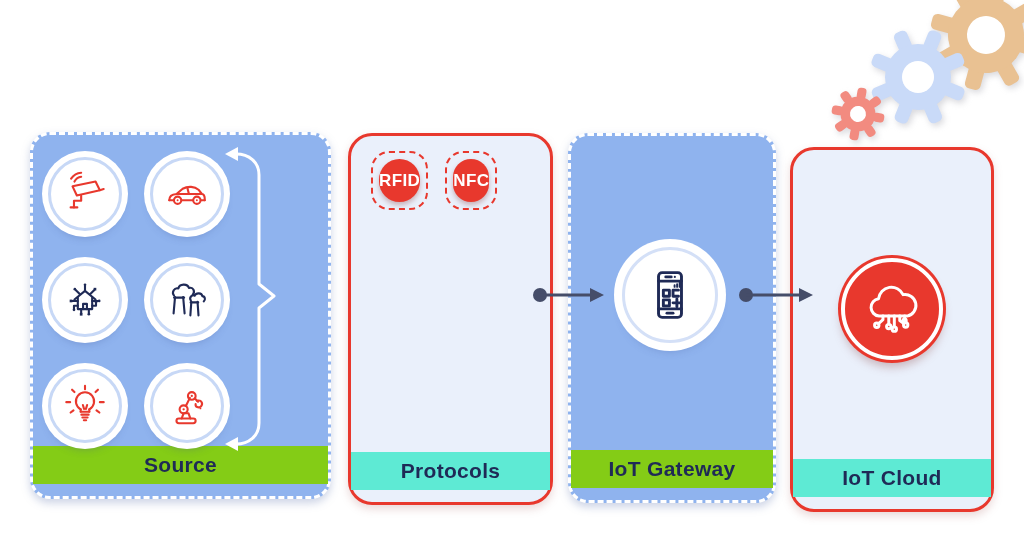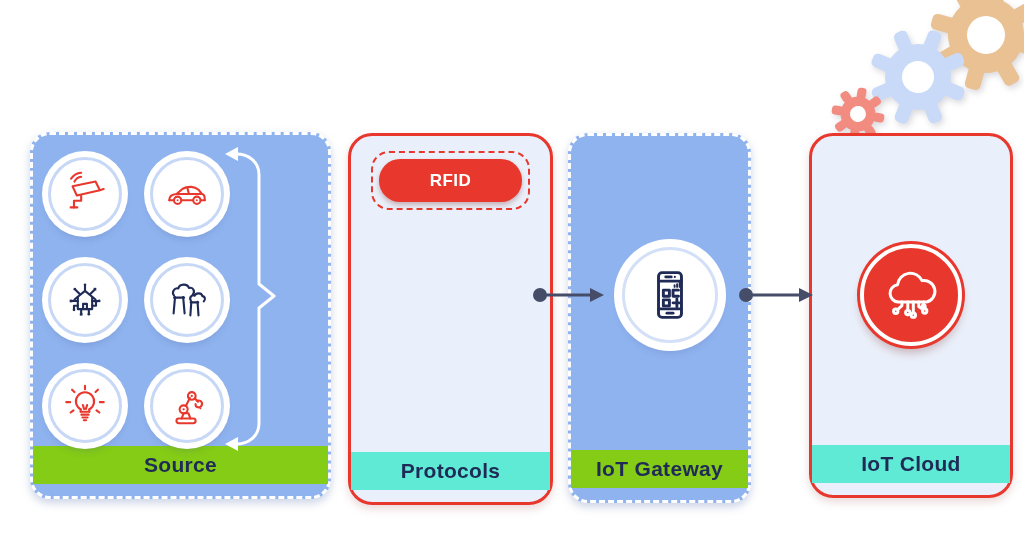--- a/index.html
+++ b/index.html
@@ -17,31 +17,31 @@
   .panel-light{background:#EAF0FB;border:3px solid #E8382D;border-radius:24px;
     box-shadow:0 4px 9px rgba(180,120,120,.28);}
   .panel-body{flex:1;position:relative;}
   .panel-label{height:38px;display:flex;align-items:center;justify-content:center;
     font-size:21px;font-weight:700;color:#1F2A56;letter-spacing:.3px;}
   .panel-blue .panel-label{background:#84cc16;}
   .panel-light .panel-label{background:#5eead4;}
   .panel-foot{height:12px;}
   #source-panel{left:30px;top:132px;width:301px;height:367px;}
   #protocols-panel{left:348px;top:133px;width:205px;height:372px;}
-  #gateway-panel{left:568px;top:133px;width:183px;height:370px;}
-  #cloud-panel{left:790px;top:133px;width:204px;height:365px;margin-left:19px;}
+  #gateway-panel{left:568px;top:133px;width:208px;height:370px;}
+  #cloud-panel{left:790px;top:147px;width:204px;height:365px;}
   
   .src-circle{position:absolute;width:74px;height:74px;border-radius:50%;
     background:#fff;border:3px solid #C7D8F6;box-sizing:border-box;
     box-shadow:0 0 0 6px #fff,0 6px 8px rgba(60,80,150,.35);
     display:flex;align-items:center;justify-content:center;}
   .src-circle svg{display:block;}
   .brace{position:absolute;left:190px;top:8px;}
   
-  .pill-stack{position:absolute;left:0;top:0;right:0;display:flex;flex-direction:column;
+  .pill-stack{position:absolute;left:0;top:0;right:0;display:flex;
     gap:17px;padding:15px 20px 0 20px;}
   .pill-wrap{border:2px dashed #E8382D;border-radius:18px;padding:6px;box-sizing:border-box;height:59px;}
   .pill{background:#E8382D;border-radius:21px;height:43px;display:flex;align-items:center;
     justify-content:center;color:#fff;font-size:17px;font-weight:700;letter-spacing:.4px;
     box-shadow:0 3px 5px rgba(140,60,60,.35);}
   
   .gw-circle{position:absolute;left:51px;top:111px;width:96px;height:96px;border-radius:50%;
     background:#fff;border:3px solid #D4E0F7;box-sizing:border-box;
     box-shadow:0 0 0 8px #fff,0 7px 10px rgba(60,80,150,.35);
     display:flex;align-items:center;justify-content:center;}
@@ -217,20 +217,23 @@
     <div class="panel-label">Source</div>
     <div class="panel-foot"></div>
   </section>
 
   <section class="panel panel-light" id="protocols-panel">
     <div class="panel-body">
       <div class="pill-stack">
         <div class="pill-wrap">
           <div class="pill">RFID</div>
         </div>
+        <div class="pill-wrap">
+          <div class="pill">NFC</div>
+        </div>
       </div>
     </div>
     <div class="panel-label">Protocols</div>
     <div class="panel-foot"></div>
   </section>
 
   <section class="panel panel-blue" id="gateway-panel">
     <div class="panel-body">
       <div class="gw-circle">
         <svg width="58" height="58" viewBox="0 0 48 48" fill="none" stroke="#1F2A56" stroke-width="2.4" stroke-linecap="round" stroke-linejoin="round">

